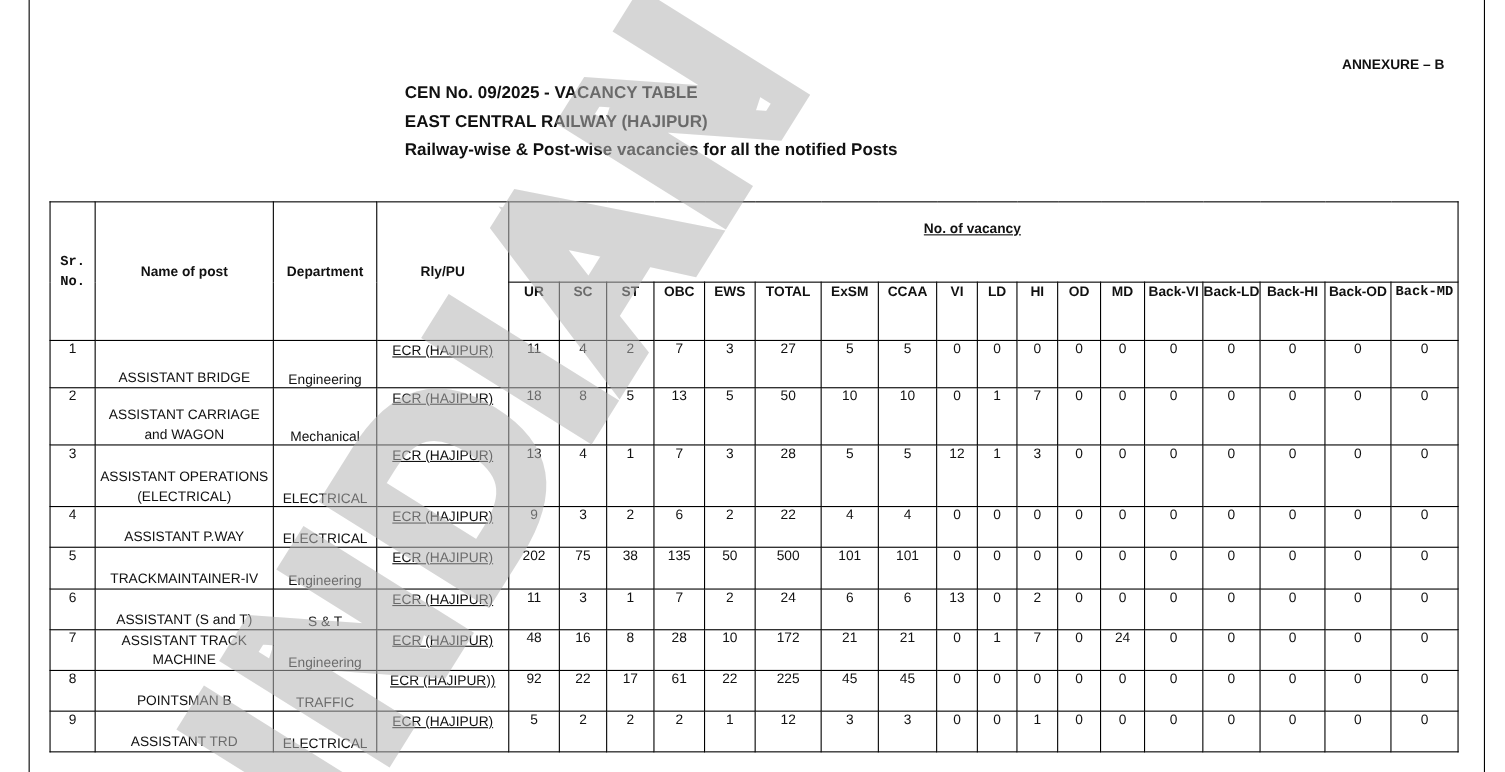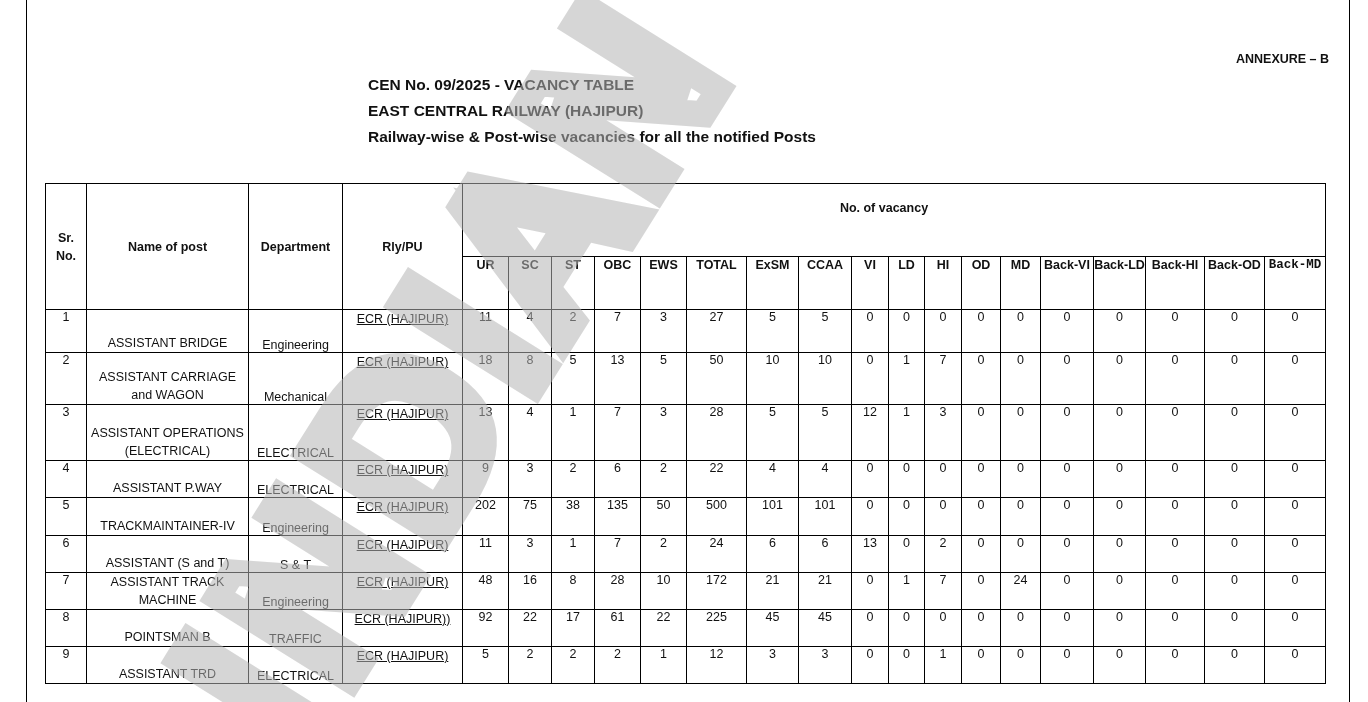--- a/index.html
+++ b/index.html
@@ -2,40 +2,40 @@
 <html><head>
 <meta charset="utf-8">
 <style>
   html, body { margin:0; padding:0; }
   body {
     width:1368px; height:702px; overflow:hidden; background:#ffffff;
     position:relative; font-family:"Liberation Sans", sans-serif; color:#111;
   }
   .page-border-left { position:absolute; left:26px; top:0; width:1px; height:702px; background:#000; }
   .page-border-right { position:absolute; left:1349px; top:0; width:1px; height:702px; background:#000; }
-  .annexure { position:absolute; left:1220px; top:52px; font-weight:bold; font-size:12.5px;margin-left:16px; }
+  .annexure { position:absolute; left:1220px; top:52px; font-weight:bold; font-size:12.5px; }
   .titles { position:absolute; left:368px; top:72px; width:620px; font-weight:bold; }
   .titles div { font-size:15.5px; line-height:26px; }
   .watermark { position:absolute; left:0; top:0; width:1368px; height:702px; pointer-events:none; z-index:5; }
   table.vac {
     position:absolute; left:45px; top:183px; border-collapse:collapse;
     table-layout:fixed; z-index:1; background:transparent;
   }
   table.vac th, table.vac td {
     border:1.4px solid #000; text-align:center; padding:0; font-size:12.5px;
   }
   table.vac th { font-weight:bold; font-size:12.5px; }
   .hdr-top th { height:72px; }
   .hdr-sub th { height:52px; vertical-align:top; padding-top:6px; line-height:17px; }
   td.num { font-size:15px; vertical-align:top; padding-top:4px; }
   td.sr { vertical-align:top; text-align:left; padding-left:16px; padding-top:2px; font-size:12.5px; }
   td.post { vertical-align:bottom; padding-bottom:1px; line-height:18px; font-size:12.5px; }
   td.dept { vertical-align:bottom; padding-bottom:1px; font-size:12.5px; }
   td.rly { vertical-align:top; padding-top:1px; line-height:18px; font-size:12.5px;text-decoration:underline; }
-  .nov { position:relative; left:-10px; top:-12px; }
+  .nov { position:relative; left:-10px; top:-12px;text-decoration:underline; }
 </style>
 </head>
 <body>
 
 <div class="page-border-left"></div>
 <div class="page-border-right"></div>
 
 <div class="annexure">ANNEXURE – B</div>
 
 <div class="titles">
@@ -64,21 +64,21 @@
       <col style="width:39px">
       <col style="width:40px">
       <col style="width:53px">
       <col style="width:52px">
     <col style="width:59px">
       <col style="width:60px">
       <col style="width:61px">
   </colgroup>
   <thead>
     <tr class="hdr-top">
-      <th rowspan="2" style="padding:0 6px;line-height:18px;">Sr. No.</th>
+      <th rowspan="2" style="padding:0 6px;line-height:18px;font-family:Liberation Mono, monospace;">Sr. No.</th>
       <th rowspan="2">Name of post</th>
       <th rowspan="2">Department</th>
       <th rowspan="2">Rly/PU</th>
       <th colspan="18"><span class="nov">No. of vacancy</span></th>
     </tr>
     <tr class="hdr-sub" id="subhdr">
         <th>UR</th>
         <th>SC</th>
         <th>ST</th>
         <th>OBC</th>

